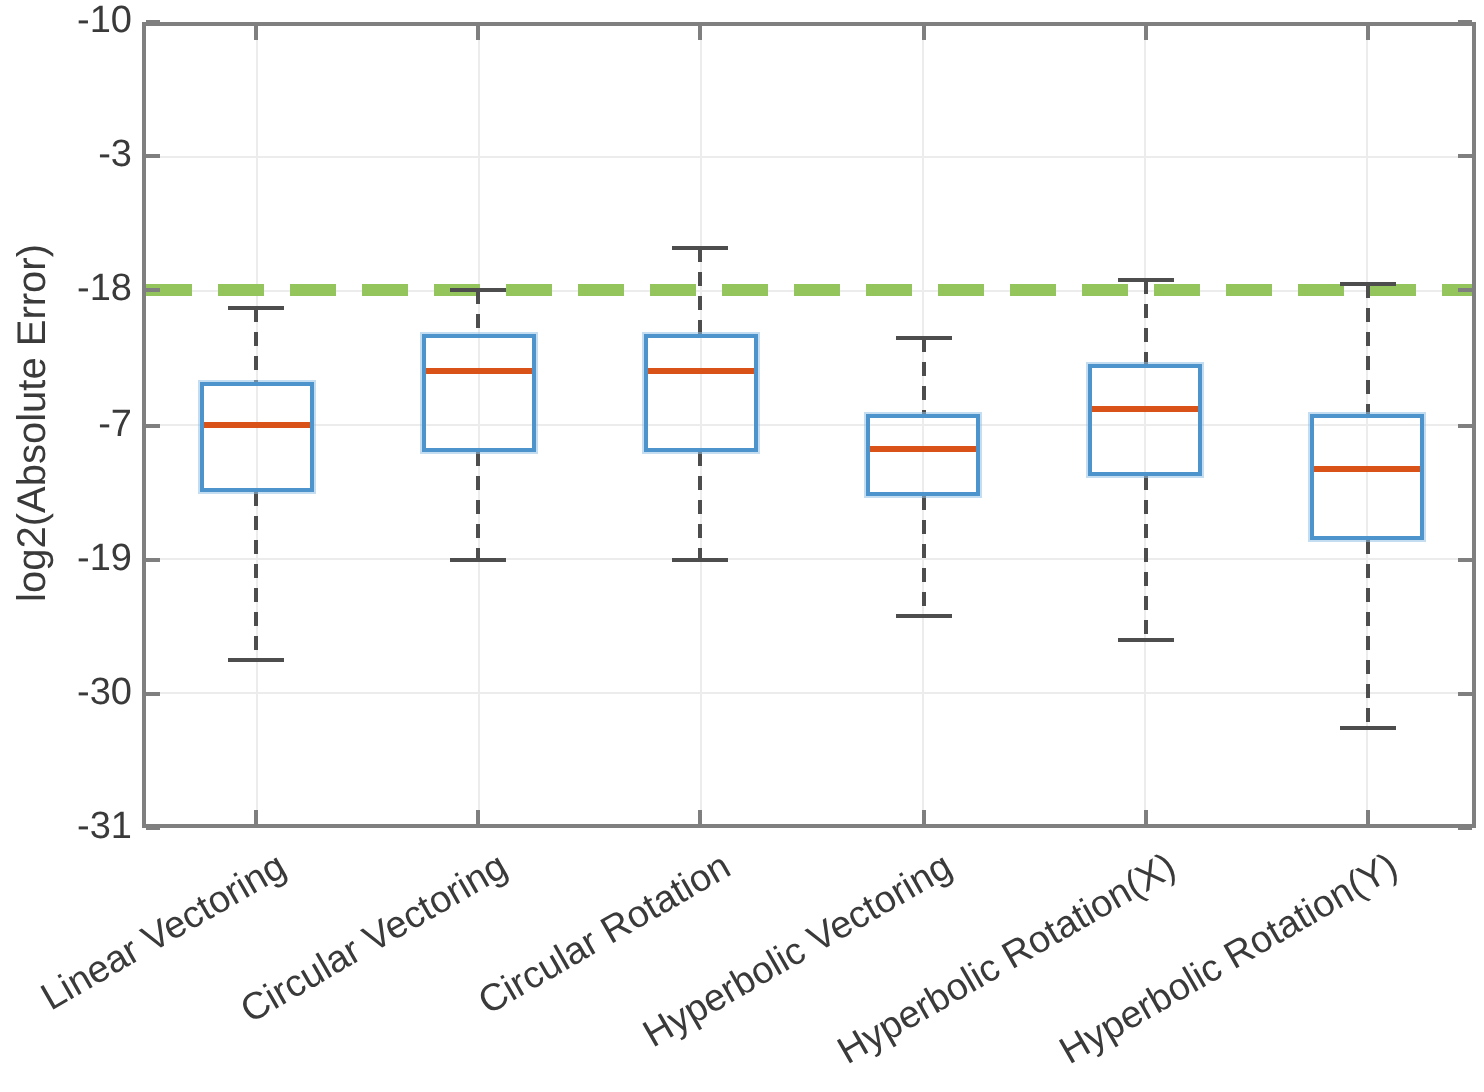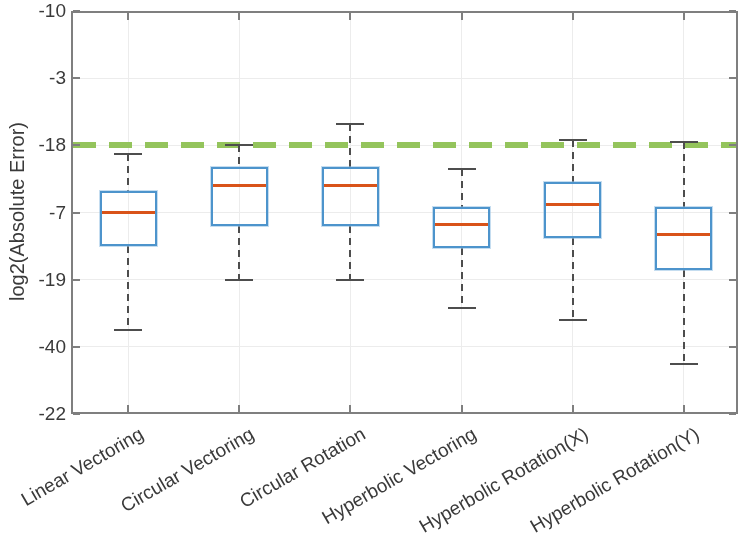--- a/index.html
+++ b/index.html
@@ -151,22 +151,22 @@
       <div class="tick" style="left: 571.75px; top: 13px; width: 2px; height: 7px;"></div>
       <div class="tick" style="left: 682.917px; top: 405px; width: 2px; height: 7px;"></div>
       <div class="tick" style="left: 682.917px; top: 13px; width: 2px; height: 7px;"></div>
     </div>
   <div id="layer-yticklabels">
       <div class="ytick-label" style="left: 16px; top: 0px;">-10</div>
       <div class="ytick-label" style="left: 16px; top: 67.1667px;">-3</div>
       <div class="ytick-label" style="left: 16px; top: 134.333px;">-18</div>
       <div class="ytick-label" style="left: 16px; top: 201.5px;">-7</div>
       <div class="ytick-label" style="left: 16px; top: 268.667px;">-19</div>
-      <div class="ytick-label" style="left: 16px; top: 335.833px;">-40</div>
-      <div class="ytick-label" style="left: 16px; top: 403px;">-22</div>
+      <div class="ytick-label" style="left: 16px; top: 335.833px;">-30</div>
+      <div class="ytick-label" style="left: 16px; top: 403px;">-31</div>
     </div>
   <div id="layer-xticklabels">
       <div class="xtick-label" style="right: 605.917px; top: 423px;">Linear Vectoring</div>
       <div class="xtick-label" style="right: 494.75px; top: 423px;">Circular Vectoring</div>
       <div class="xtick-label" style="right: 383.583px; top: 423px;">Circular Rotation</div>
       <div class="xtick-label" style="right: 272.417px; top: 423px;">Hyperbolic Vectoring</div>
       <div class="xtick-label" style="right: 161.25px; top: 423px;">Hyperbolic Rotation(X)</div>
       <div class="xtick-label" style="right: 50.0833px; top: 423px;">Hyperbolic Rotation(Y)</div>
     </div>
 </div>

